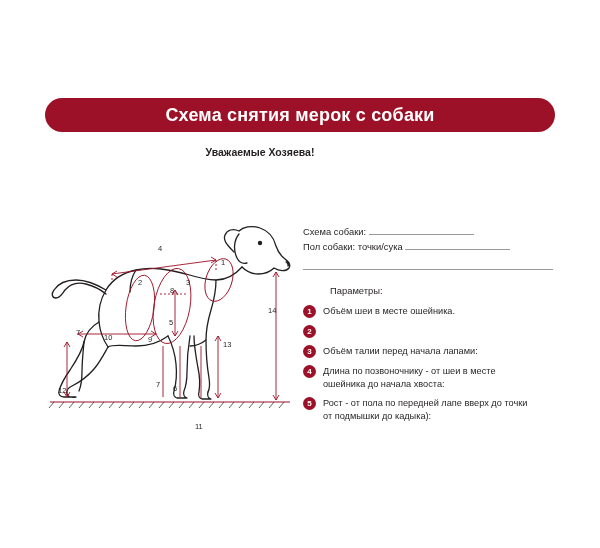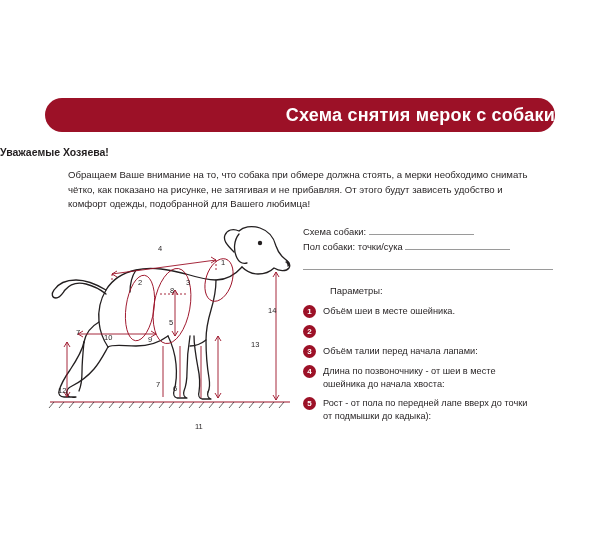--- a/index.html
+++ b/index.html
@@ -14,34 +14,35 @@
     position:relative;
     width:600px;height:548px;
   }
   
   .banner{
     position:absolute;
     left:45px;top:98px;
     width:510px;height:34px;
     background:#9c1127;
     border-radius:17px;
-    display:flex;align-items:center;justify-content:flex-end;
+    display:flex;align-items:center;justify-content:center;
   }
   .banner-text{
     color:#ffffff;
     font-size:18px;
     font-weight:bold;
     letter-spacing:.2px;
     white-space:nowrap;
   }
   
   .greeting{
     position:absolute;
-    left:0;top:146px;
+    left:12px;top:146px;
     width:496px;
+    text-align:center;
     font-size:10.5px;
     font-weight:bold;
   }
   
   .intro{
     position:absolute;
     left:68px;top:168px;
     width:466px;
     font-size:9.6px;
     line-height:14.5px;
@@ -114,21 +115,20 @@
 <body>
 
 <div class="page">
 
   <div class="banner">
     <div class="banner-text">Схема снятия мерок с собаки</div>
   </div>
 
   <div class="greeting">Уважаемые Хозяева!</div>
 
-  <div class="intro">Обращаем Ваше внимание на то, что собака при обмере должна стоять, а мерки необходимо снимать чётко, как показано на рисунке, не затягивая и не прибавляя. От этого будут зависеть удобство и комфорт одежды, подобранной для Вашего любимца!</div>
 
   <div class="drawing">
     <svg width="290" height="215" viewBox="0 0 290 215">
       <g fill="none" stroke="#231f20" stroke-width="1.3" stroke-linejoin="round" stroke-linecap="round">
 
         <path d="M214,38 C206,30 203,26 205,21 C207,16 213,14 219,17
                  C223,13 231,11 240,14 C249,17 254,24 256,32
                  C258,38 261,42 265,45 C269,48 271,51 269,54
                  C266,58 259,57 254,54 C250,58 244,60 238,60
                  C231,60 226,57 222,53"></path>
@@ -228,21 +228,21 @@
     <span class="num" style="left:138px;top:30px;">4</span>
     <span class="num" style="left:201px;top:44px;">1</span>
     <span class="num" style="left:118px;top:64px;">2</span>
     <span class="num" style="left:150px;top:72px;">8</span>
     <span class="num" style="left:166px;top:64px;">3</span>
     <span class="num" style="left:248px;top:92px;">14</span>
     <span class="num" style="left:56px;top:114px;">7</span>
     <span class="num" style="left:84px;top:119px;">10</span>
     <span class="num" style="left:128px;top:121px;">9</span>
     <span class="num" style="left:149px;top:104px;">5</span>
-    <span class="num" style="left:203px;top:126px;margin-left:28px;">13</span>
+    <span class="num" style="left:203px;top:126px;">13</span>
     <span class="num" style="left:38px;top:172px;">12</span>
     <span class="num" style="left:136px;top:166px;">7</span>
     <span class="num" style="left:153px;top:170px;">6</span>
     <span class="num" style="left:175px;top:172px;margin-top:36px;">11</span>
   </div>
 
   <div class="right-col">
     <div class="form-line">
       <span>Схема собаки:</span>
       <span class="rule w1"></span>

